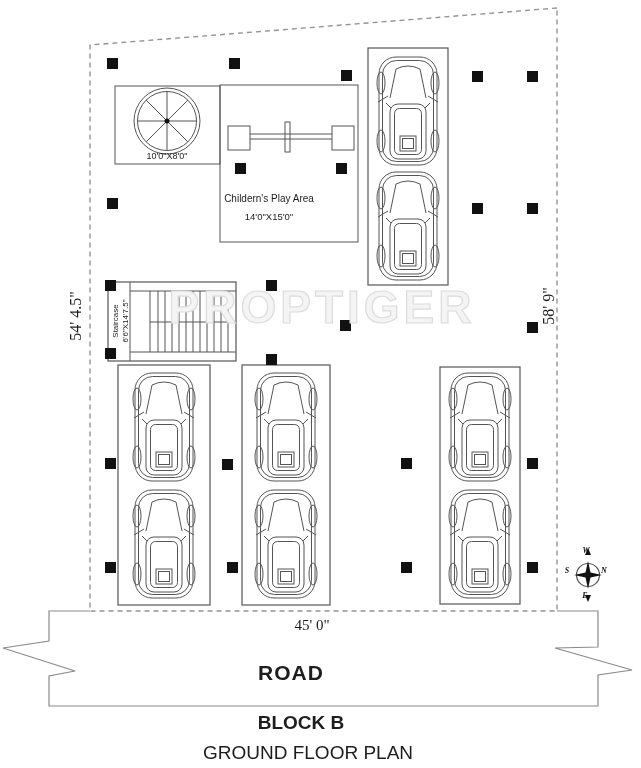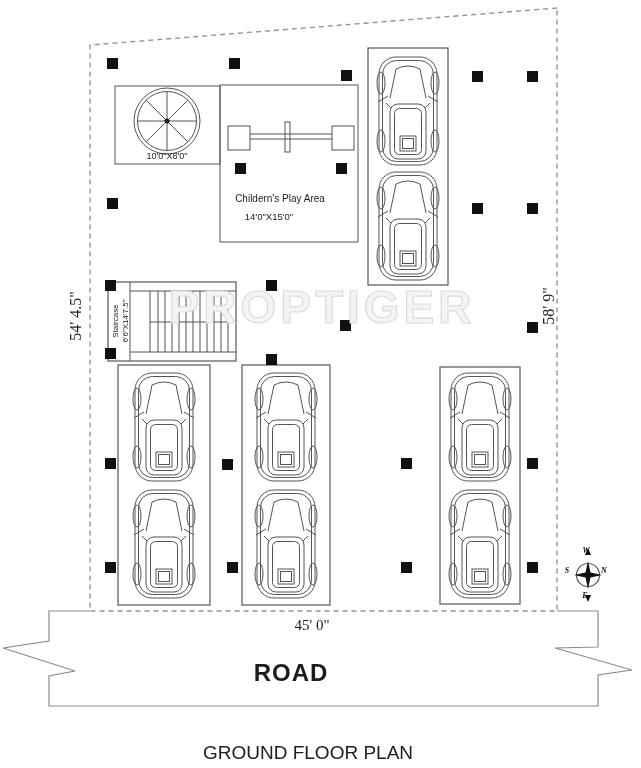--- a/index.html
+++ b/index.html
@@ -18,26 +18,26 @@
   .lbl{position:absolute;transform:translate(-50%,-50%);white-space:nowrap;
        color:#1d1d1d;text-align:center;line-height:1.25;}
   .rot{transform:translate(-50%,-50%) rotate(-90deg);}
   .serif{font-family:"Liberation Serif",serif;}
   .dim{font-size:16px;}
   .dim-left{left:76px;top:316px;}
   .dim-right{left:549px;top:306px;}
   .dim-bottom{left:312px;top:625px;font-size:15px;}
   .watermark{left:322px;top:308px;font-size:46px;font-weight:bold;letter-spacing:4px;
        color:#f4f4f4;-webkit-text-stroke:1.2px var(--wm);}
-  .road-label{left:291px;top:673px;font-size:24px;font-weight:bold;letter-spacing:1px;}
+  .road-label{left:291px;top:673px;font-size:21px;font-weight:bold;letter-spacing:1px;}
   .block-label{left:301px;top:723px;font-size:19px;font-weight:bold;}
   .plan-label{left:308px;top:753px;font-size:19px;font-weight:normal;}
   .stair-label{left:121px;top:321px;font-size:8px;line-height:1.3;}
   .stair-label span{display:block;}
-  .play-name{left:280px;top:199px;font-size:10px;}
+  .play-name{left:269px;top:199px;font-size:10px;}
   .play-size{left:269px;top:217px;font-size:9.5px;}
   .circle-size{left:167px;top:157px;font-size:9px;}
   .cmp{position:absolute;transform:translate(-50%,-50%);font-size:8px;font-style:italic;
        font-family:"Liberation Serif",serif;color:#111;font-weight:bold;}
   .cmp-n{left:604px;top:570px;}
   .cmp-s{left:567px;top:570px;}
   .cmp-w{left:586px;top:550px;}
   .cmp-e{left:585px;top:595px;}
 </style>
 </head>
@@ -157,19 +157,20 @@
 
   <div class="lbl play-name">Childern's Play Area</div>
   <div class="lbl play-size">14'0"X15'0"</div>
 
   <div class="lbl rot stair-label">
     <span>Staircase</span>
     <span>6'6"X14'7.5"</span>
   </div>
 
   <div class="lbl road-label">ROAD</div>
+  <div class="lbl block-label">BLOCK B</div>
   <div class="lbl plan-label">GROUND FLOOR PLAN</div>
 
   <span class="cmp cmp-n">N</span>
   <span class="cmp cmp-s">S</span>
   <span class="cmp cmp-w">W</span>
   <span class="cmp cmp-e">E</span>
 </div>
 
 </body></html>

